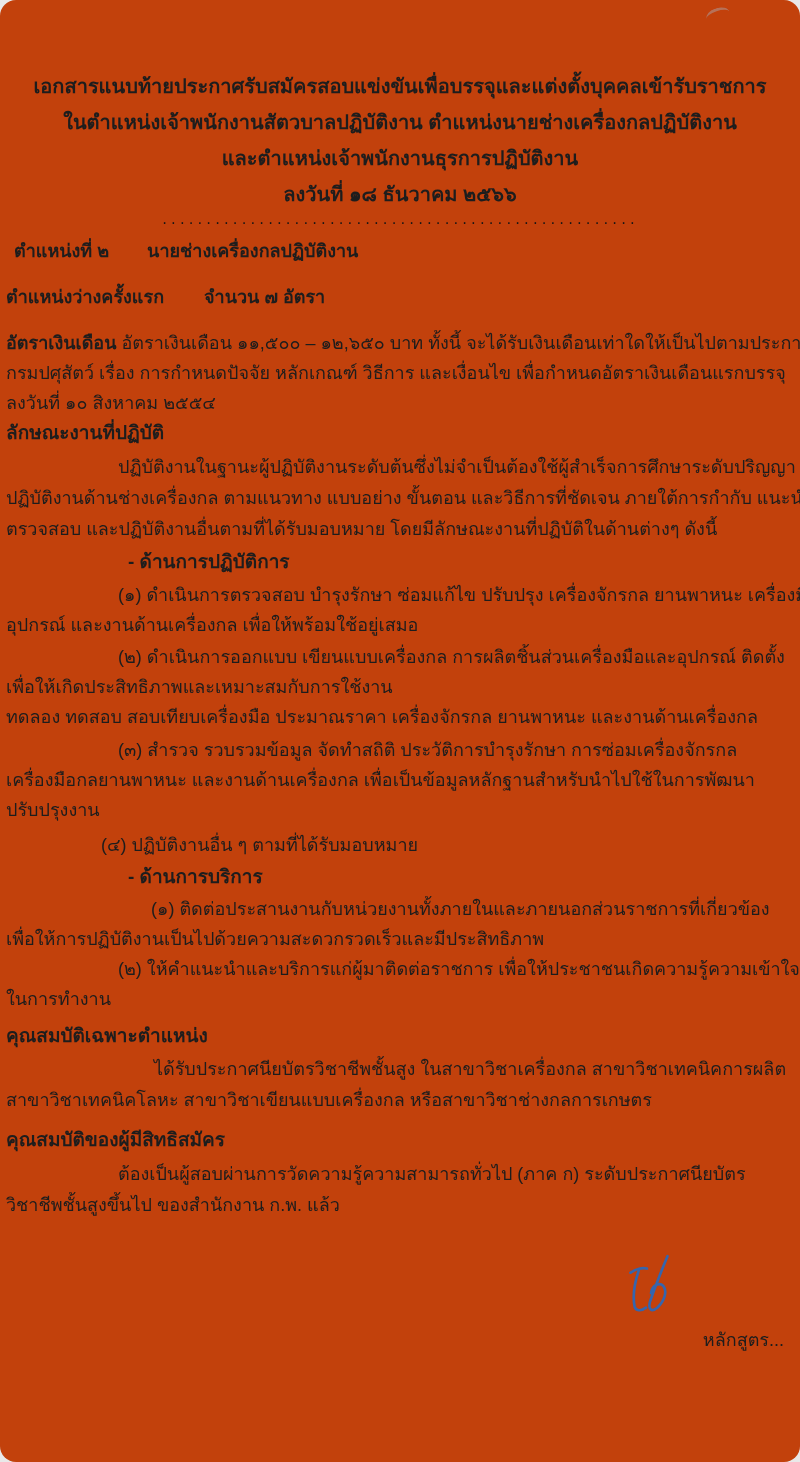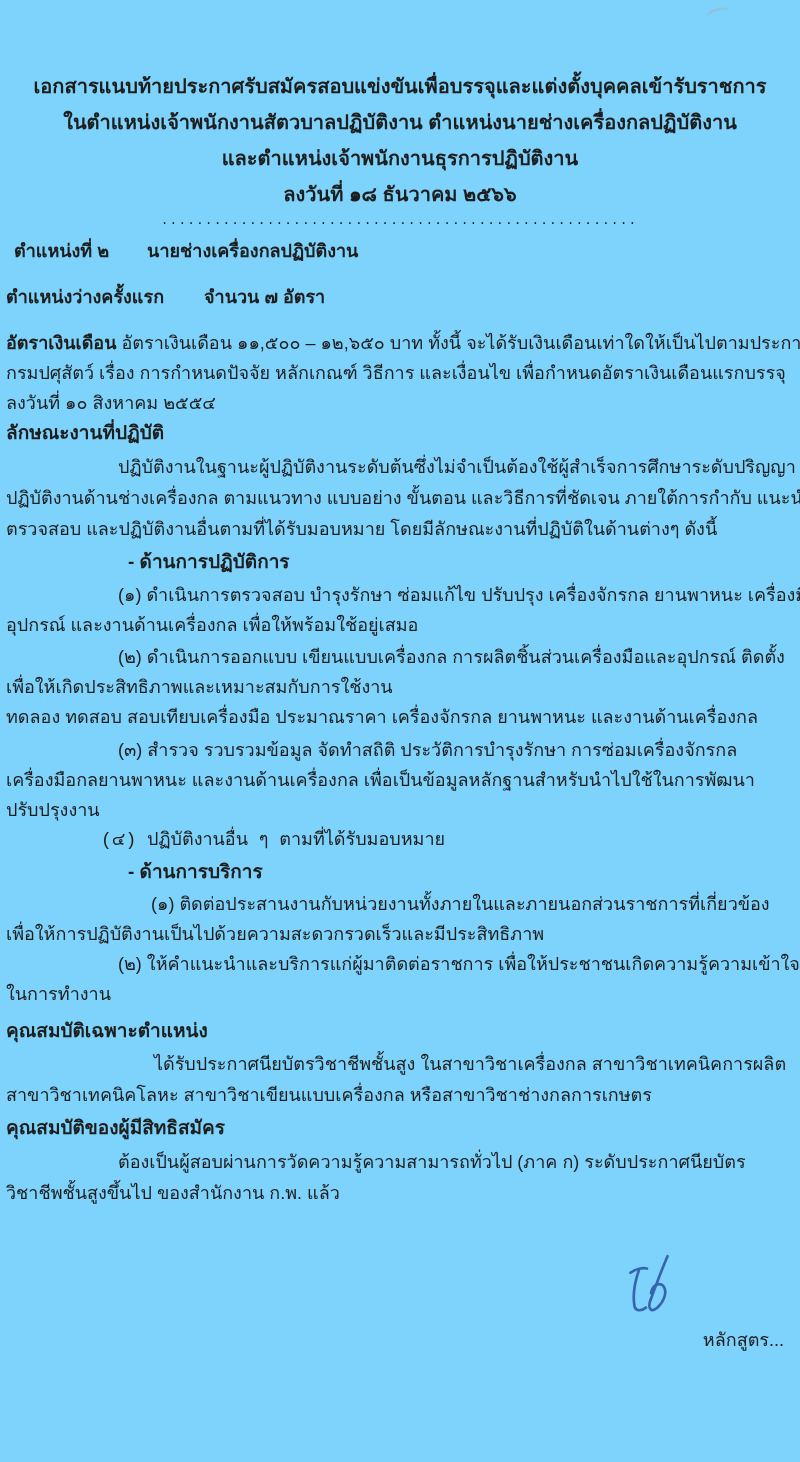--- a/index.html
+++ b/index.html
@@ -1,25 +1,26 @@
 <!DOCTYPE html>
 <html><head>
 <meta charset="utf-8">
 <style>
   html,body{margin:0;padding:0;background:#e9e9e9;}
   .page{
     position:relative;
     width:800px;height:1462px;
     margin:0 auto;
-    background:#7dd3fc;
+    background:#c2410c;
     overflow:hidden;
     box-sizing:border-box;
     padding:68px 6px 0 6px;
     font-family:"Liberation Sans","DejaVu Sans",sans-serif;
     color:#1d1d1d;
+    border-radius:16px;
   }
   .ln{white-space:nowrap;line-height:30px;font-size:18px;}
   .title-block .ln{line-height:36px;font-size:20px;font-weight:bold;text-align:center;}
   .divider{
     width:478px;margin:0 auto;height:16px;overflow:hidden;
     font-family:"DejaVu Sans Mono",monospace;
     font-size:12px;letter-spacing:1.6px;line-height:16px;
     color:#161616;text-align:center;white-space:nowrap;
   }
   .b{font-weight:bold;}
@@ -29,28 +30,28 @@
   .vac-line{margin-top:16px;}
   .vac-line .gap{display:inline-block;width:40px;}
   .salary{margin-top:16px;}
   .duties-h{margin-top:0;}
   .intro{margin-top:4px;}
   .intro .ln{line-height:31px;}
   .op-h{margin-top:2px;}
   .item-1{margin-top:3px;}
   .item-2{margin-top:2px;}
   .item-3{margin-top:3px;}
-  .item-4{font-family:Liberation Mono, monospace;}
+  .item-4{margin-top:5px;}
   .sv-h{margin-top:2px;}
   .sitem-1{margin-top:2px;}
   .sitem-2{margin-top:0;}
   .qual-h{margin-top:7px;}
   .qual-p{margin-top:3px;}
   .qual-p .ln{line-height:31px;}
-  .elig-h{margin-top:2px;}
+  .elig-h{margin-top:9px;}
   .elig-p{margin-top:4px;}
   .elig-p .ln{line-height:31px;}
   .ind{padding-left:112px;}
   .ind-sm{padding-left:95px;}
   .ind-lg{padding-left:145px;}
   .ind-q{padding-left:140px;text-align:center;}
   .bullet{padding-left:122px;}
   .signature{
     position:absolute;left:618px;top:1248px;width:62px;height:72px;
   }

